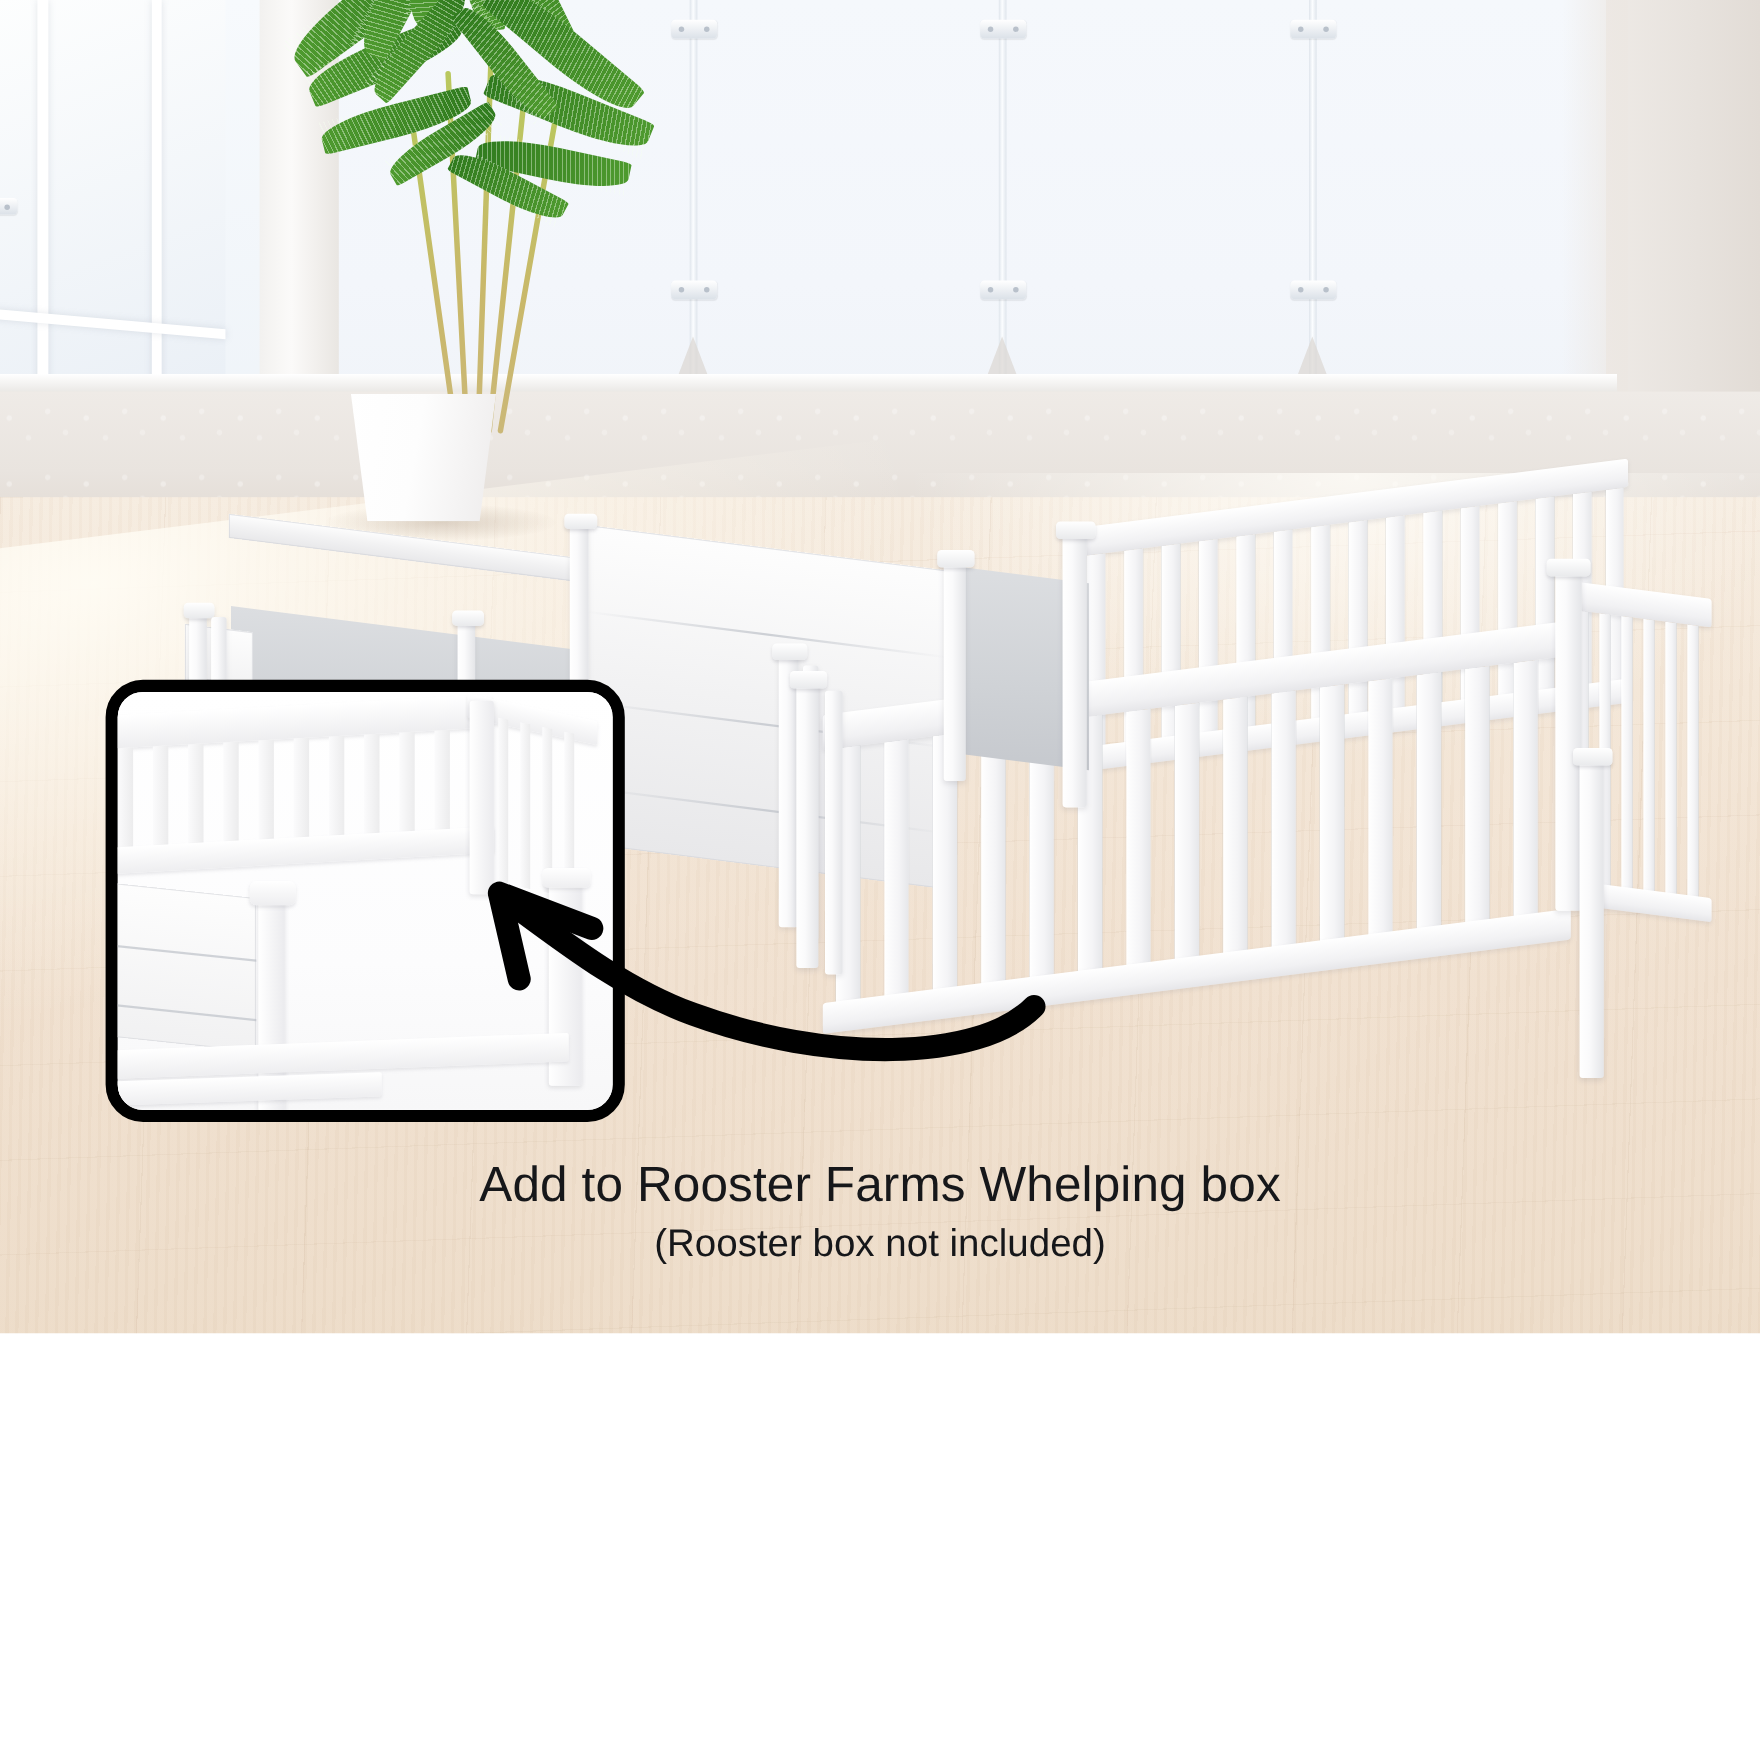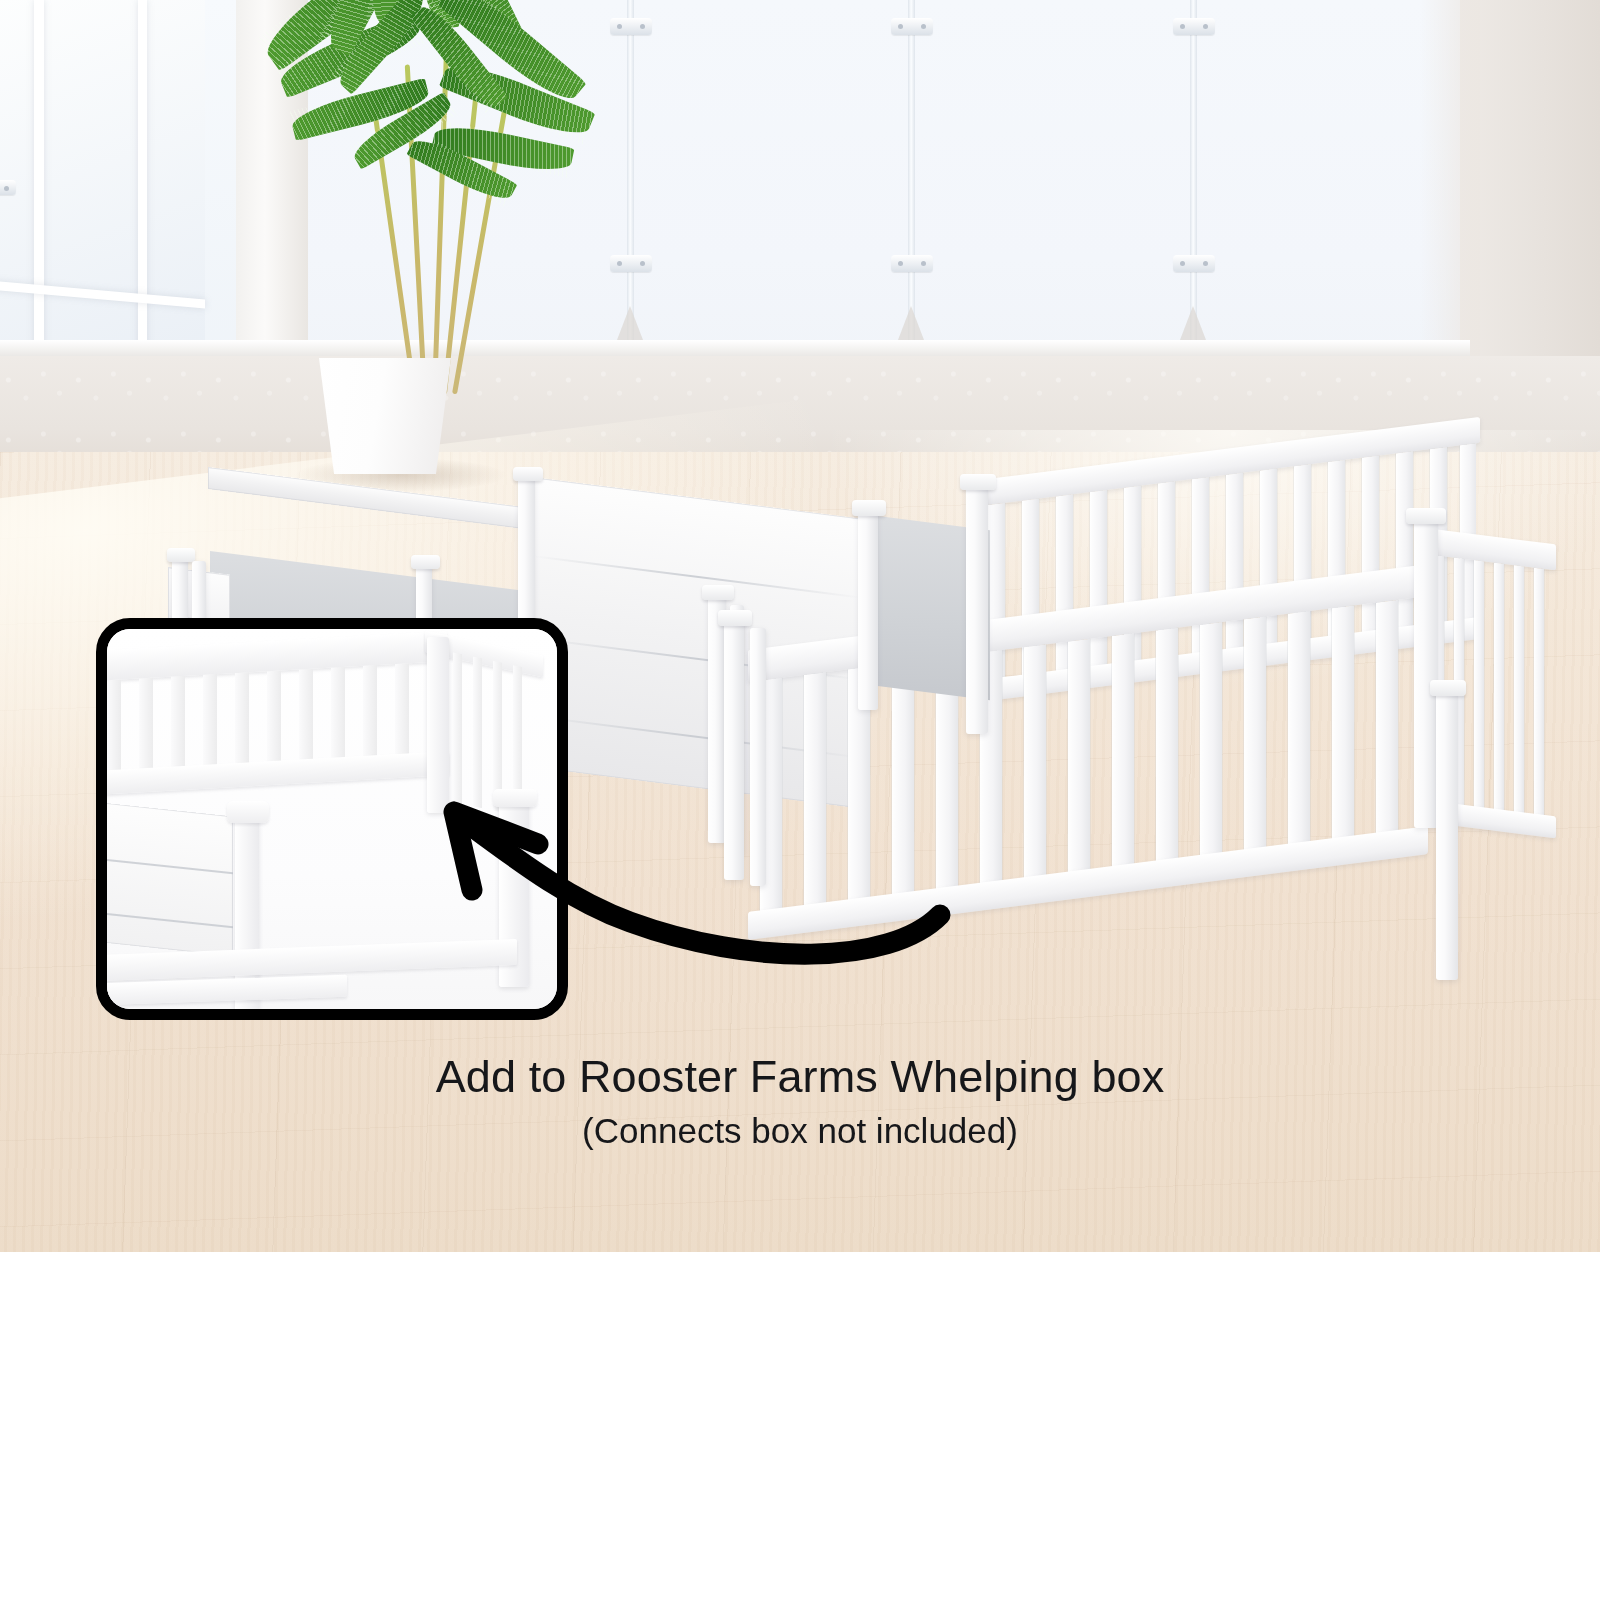--- a/index.html
+++ b/index.html
@@ -2,21 +2,21 @@
 <html><head>
 <meta charset="utf-8">
 <title>Expandable Design Product Card</title>
 <style>
   html,body{margin:0;padding:0;}
   body{
     width:1600px;height:1600px;overflow:hidden;
     font-family:"Liberation Sans", sans-serif;
     background:#ffffff;
   }
-  #stage{position:relative;width:1600px;height:1600px;overflow:hidden;}
+  #stage{position:relative;width:1600px;height:1212px;overflow:hidden;}
 
   
   .scene{position:absolute;inset:0;}
 
   
   .wall-window{
     position:absolute;left:0;top:0;width:1600px;height:470px;
     background:linear-gradient(180deg,#f5f8fc 0%,#f3f6fb 55%,#eef2f7 100%);
   }
   
@@ -479,17 +479,17 @@
 
     <svg class="arrow-svg" viewBox="0 0 560 200">
       <path d="M 520 145 C 470 196, 330 196, 210 152 C 150 130, 100 92, 46 52" fill="none" stroke="#000000" stroke-width="21" stroke-linecap="round" stroke-linejoin="round"></path>
       <path d="M 34 42 L 52 120 M 34 42 L 118 74" fill="none" stroke="#000000" stroke-width="21" stroke-linecap="round" stroke-linejoin="round"></path>
     </svg>
 
   </div>
 
   <div class="caption">
     <div class="line1">Add to Rooster Farms Whelping box</div>
-    <div class="line2">(Connects box not included)</div>
+    <div class="line2">(Rooster box not included)</div>
   </div>
 
 
 </div>
 
 </body></html>

